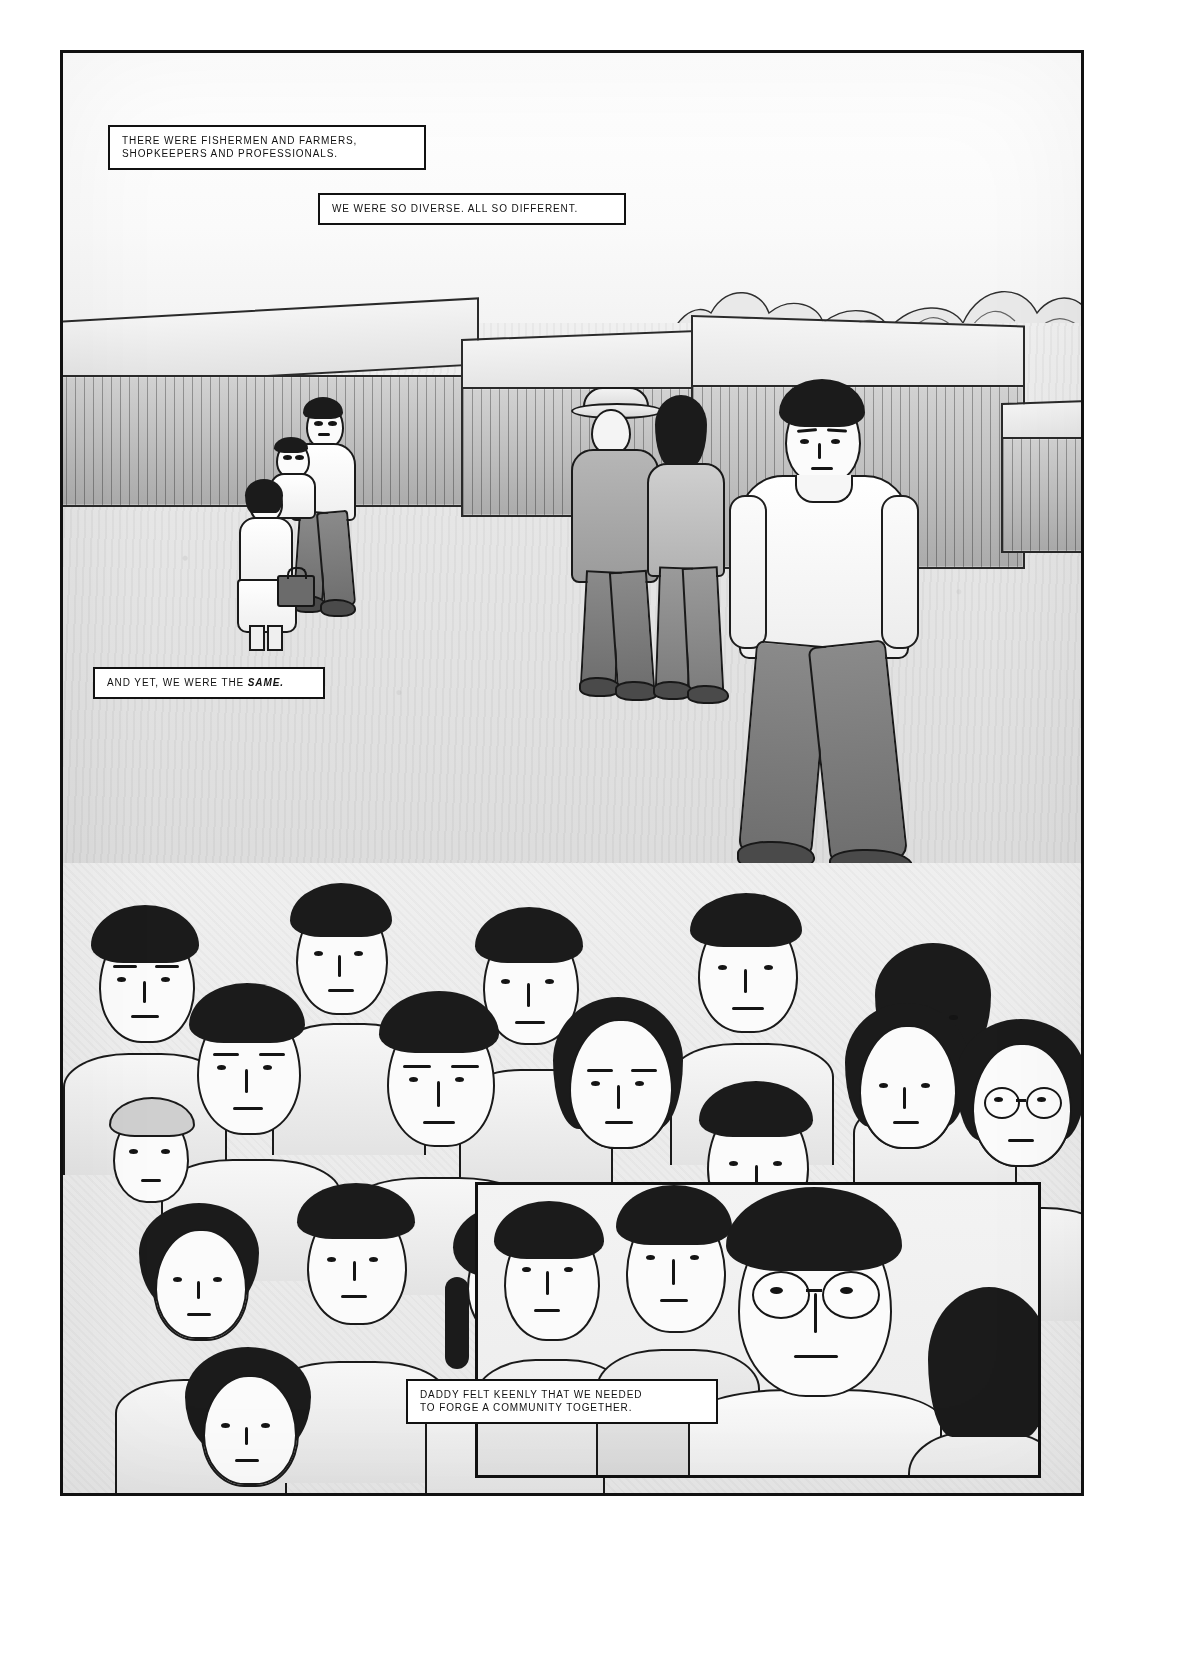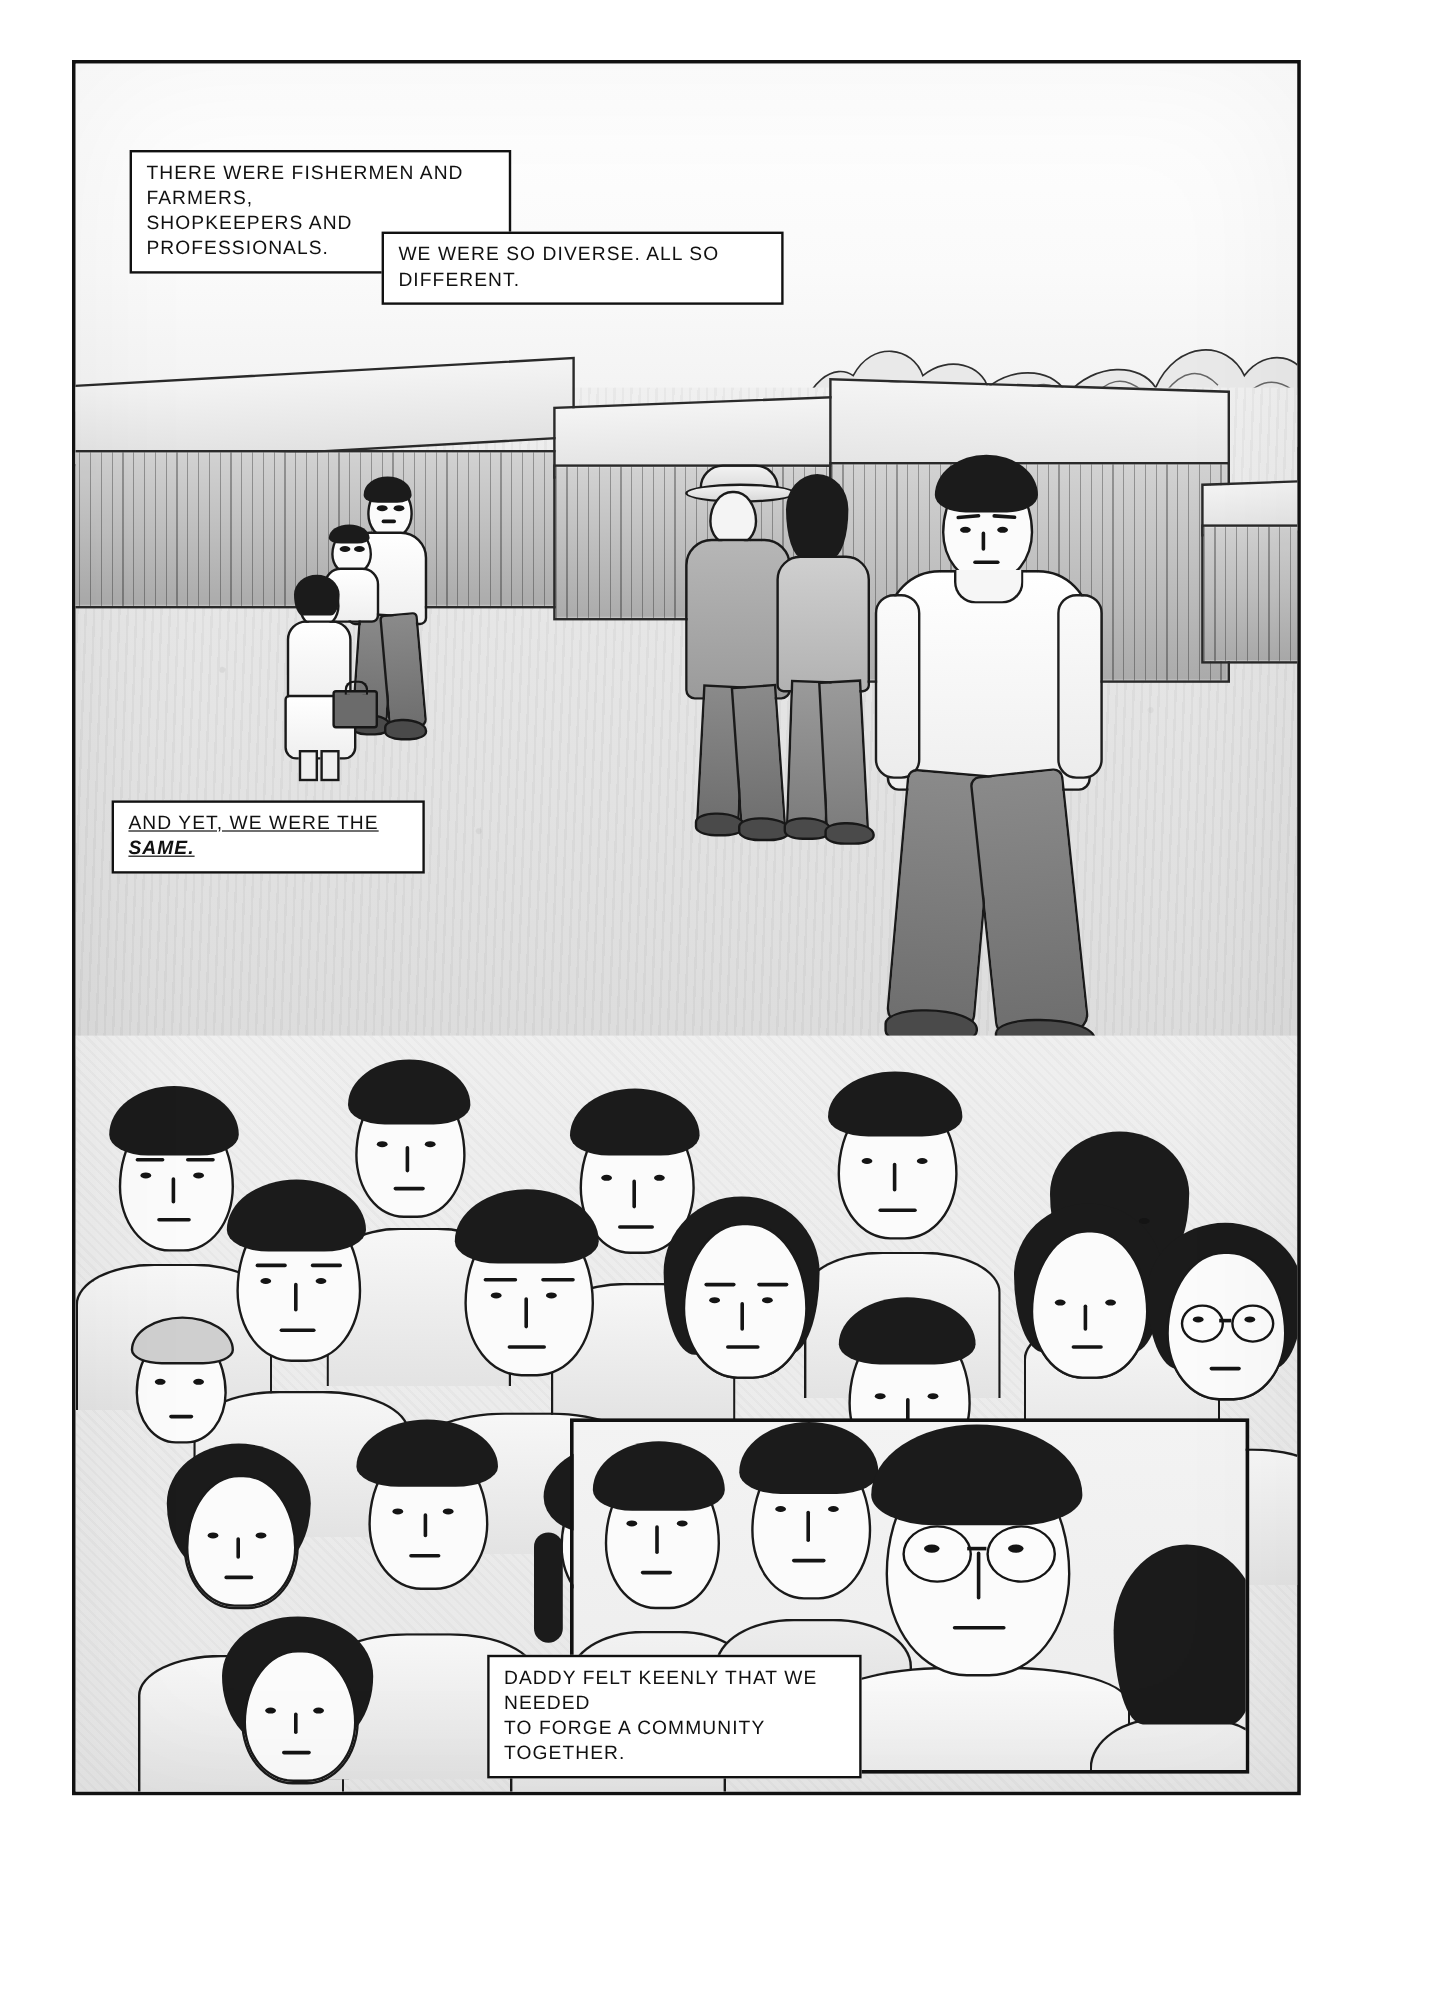--- a/index.html
+++ b/index.html
@@ -206,36 +206,36 @@
     overflow:hidden;
   }
 
   
   .caption {
     position:absolute;
     background:#ffffff;
     border:2px solid #111;
     padding:7px 12px 8px 12px;
     font-family: "Liberation Sans", sans-serif;
-    font-size:16px;
+    font-size:10px;
     letter-spacing:.9px;
     line-height:1.32;
     color:#111;
     text-transform:uppercase;
     white-space:pre-line;
     box-sizing:border-box;
   }
   .caption em {
     font-style:italic;
     font-weight:bold;
   }
 
   .cap1 { left: 45px;  top: 72px;  width: 318px; }
-  .cap2 { left: 255px; top: 140px; width: 335px; }
-  .cap3 { left: 30px;  top: 614px; width: 261px; text-decoration: underline; }
+  .cap2 { left: 255px; top: 140px; width: 308px; }
+  .cap3 { left: 30px;  top: 614px; width: 232px; }
   .cap4 { left: 75px;  top: 672px; width: 372px; }
   .cap5 { left: 250px; top: 754px; width: 332px; }
   .cap6 { left: 343px; top: 1326px; width: 312px; }
 
   .vignette {
     position:absolute; inset:0;
     pointer-events:none;
     box-shadow: inset 0 0 120px rgba(0,0,0,.05);
   }
 </style>

